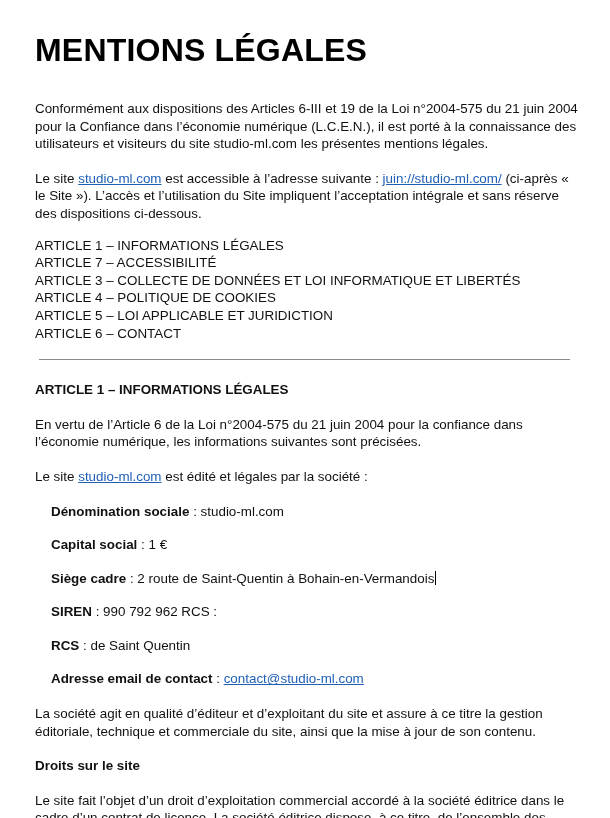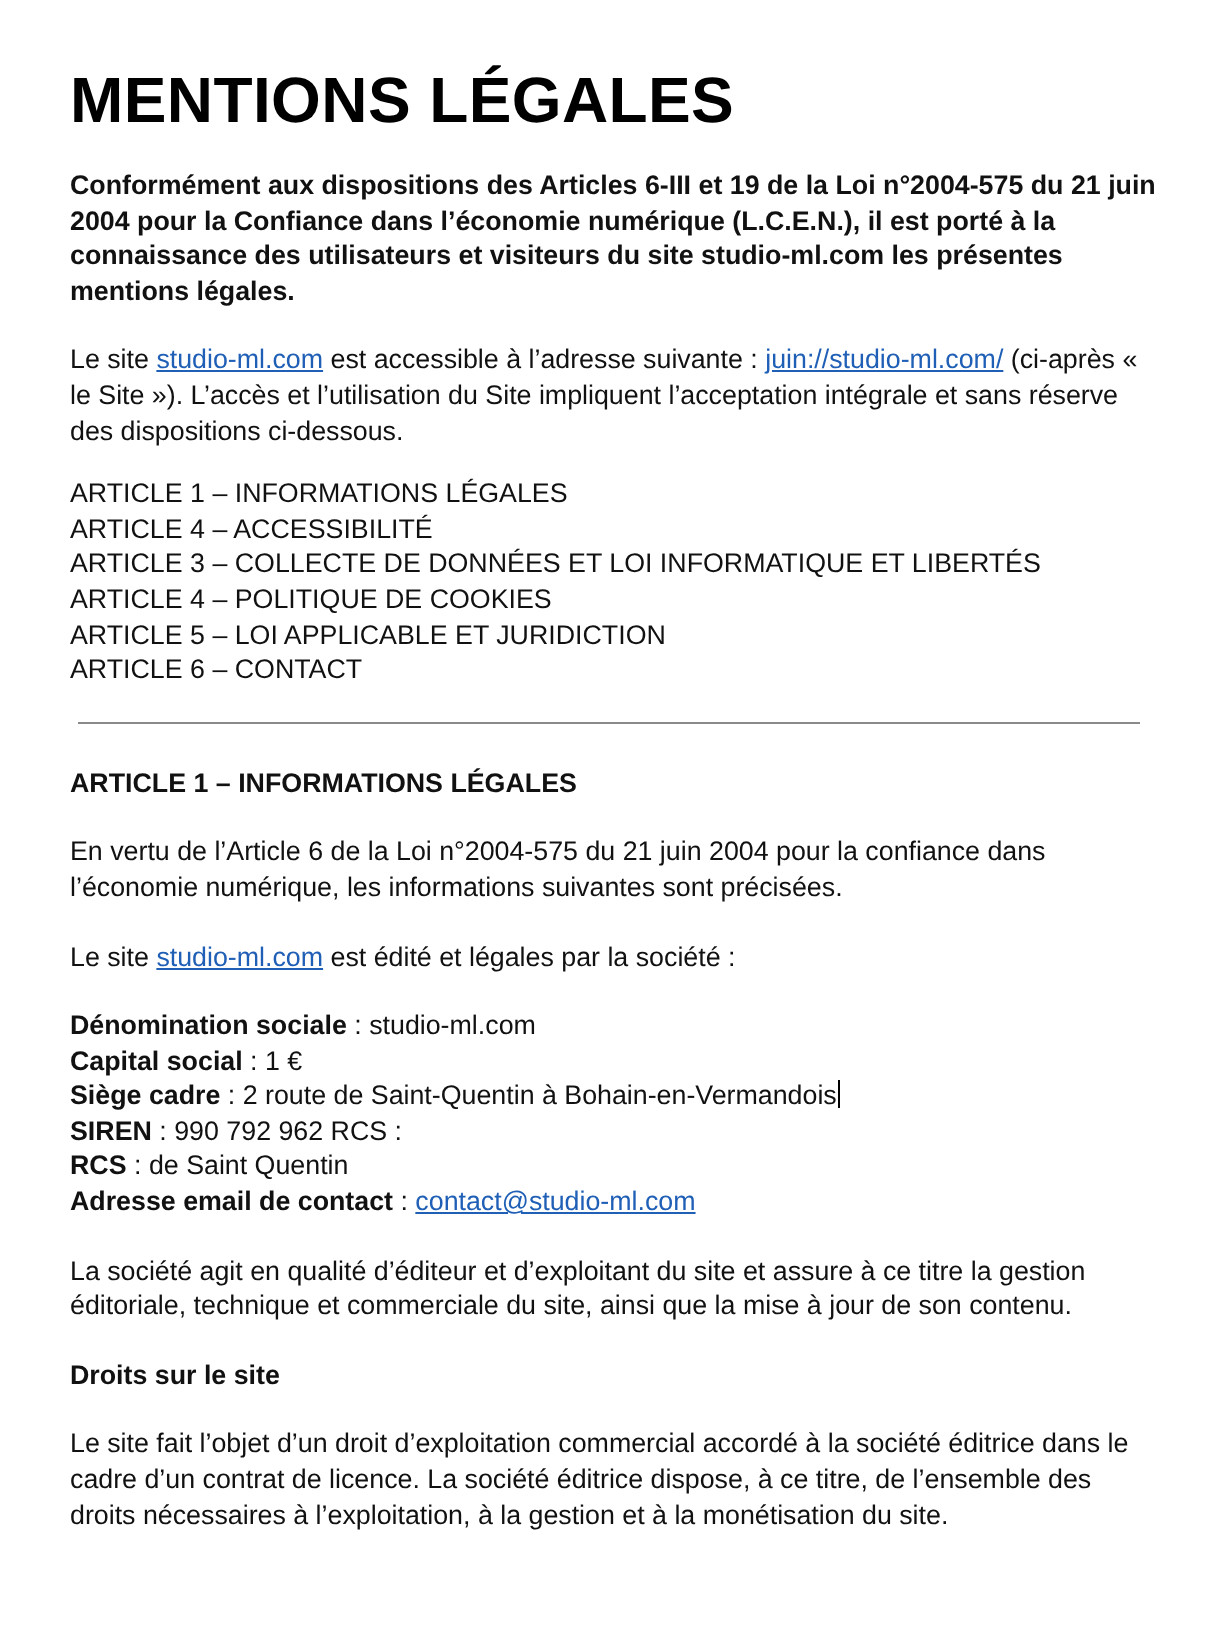--- a/index.html
+++ b/index.html
@@ -24,21 +24,21 @@
       margin: 0;
       font-size: 32px;
       line-height: 32px;
       font-weight: bold;
       letter-spacing: 0.2px;
       color: #000;
     }
     p {
       margin: 0;
     }
-    .intro { margin-top: 18px; font-weight: bold; }
+    .intro { margin-top: 34px; }
     .gap { margin-top: 17px; }
     .heading {
       font-weight: bold;
     }
     a {
       color: #1f5fb6;
       text-decoration: underline;
     }
     .toc {
       margin-top: 14px;
@@ -52,21 +52,21 @@
     .hr {
       margin: 17px 0 0 4px;
       width: 531px;
       height: 1px;
       border-top: 1px solid #8a8a8a;
     }
     .art-title {
       margin-top: 20px;
       font-weight: bold;
     }
-    .info p { margin: 0; }
+    .info p { margin: 16px; }
     .info b { font-weight: bold; }
     .cursor {
       display: inline-block;
       width: 1px;
       height: 14px;
       background: #000;
       vertical-align: -2px;
       margin-left: 1px;
     }
   </style>
@@ -76,21 +76,21 @@
 <div class="page">
   <h1>MENTIONS LÉGALES</h1>
 
   <p class="intro">Conformément aux dispositions des Articles 6-III et 19 de la Loi n°2004-575 du 21 juin 2004 pour la Confiance dans l’économie numérique (L.C.E.N.), il est porté à la connaissance des utilisateurs et visiteurs du site studio-ml.com les présentes mentions légales.</p>
 
   <p class="gap"><span>Le site </span><a>studio-ml.com</a><span> est accessible à l’adresse suivante : </span><a>juin://studio-ml.com/</a><span> (ci-après « le Site »). L’accès et l’utilisation du Site impliquent l’acceptation intégrale et sans réserve des dispositions ci-dessous.</span></p>
 
 
   <ul class="toc">
     <li>ARTICLE 1 – INFORMATIONS LÉGALES</li>
-    <li>ARTICLE 4 – ACCESSIBILITÉ</li>
+    <li>ARTICLE 7 – ACCESSIBILITÉ</li>
     <li>ARTICLE 3 – COLLECTE DE DONNÉES ET LOI INFORMATIQUE ET LIBERTÉS</li>
     <li>ARTICLE 4 – POLITIQUE DE COOKIES</li>
     <li>ARTICLE 5 – LOI APPLICABLE ET JURIDICTION</li>
     <li>ARTICLE 6 – CONTACT</li>
   </ul>
 
   <div class="hr"></div>
 
   <p class="art-title">ARTICLE 1 – INFORMATIONS LÉGALES</p>
 

